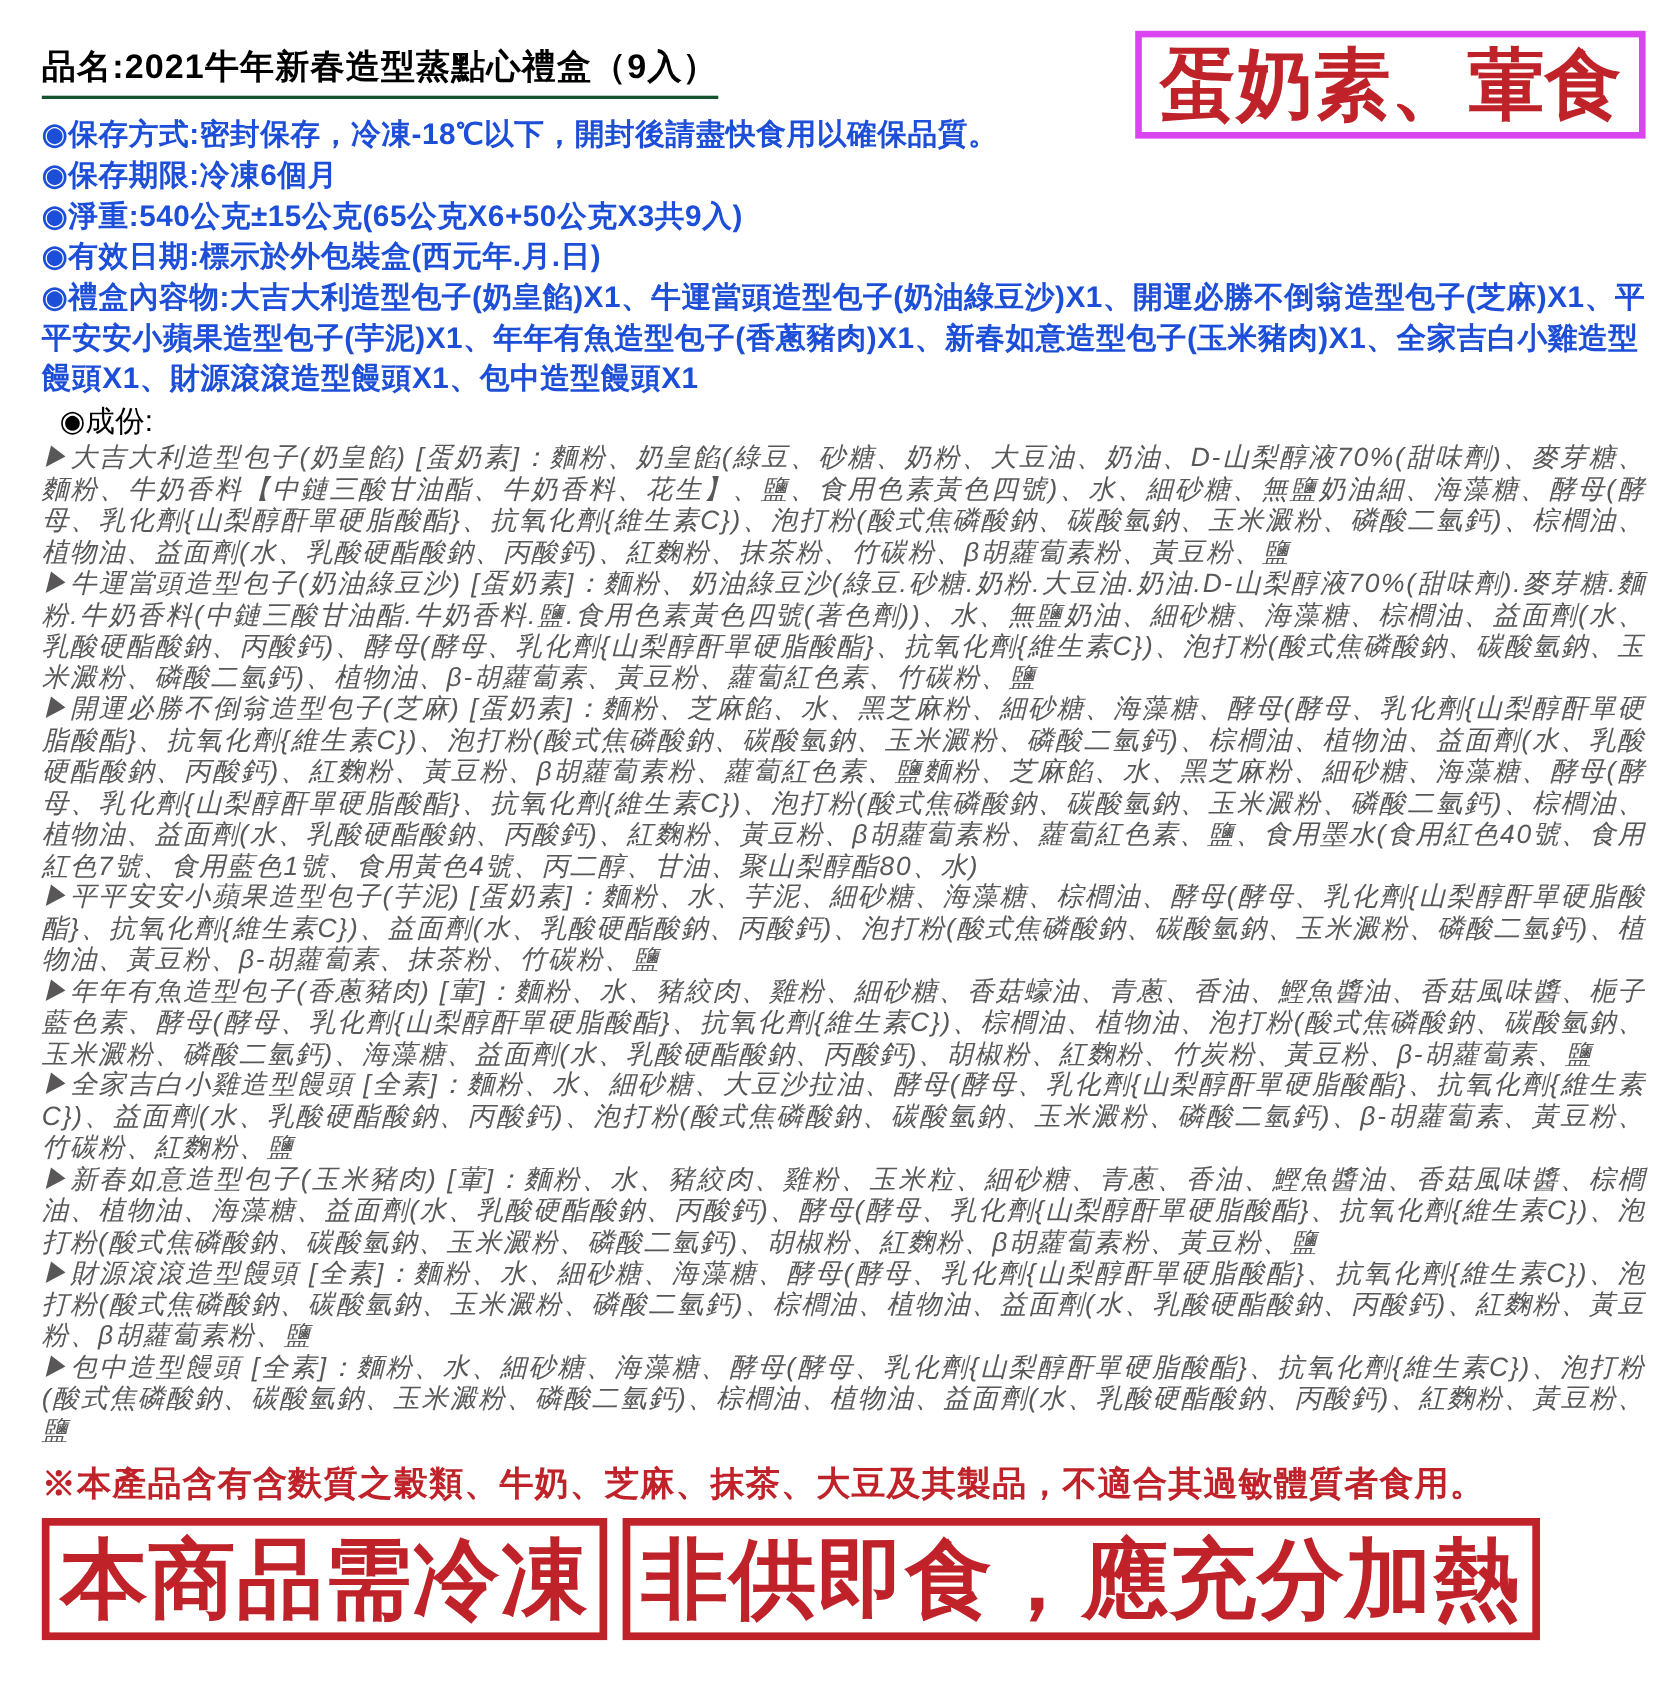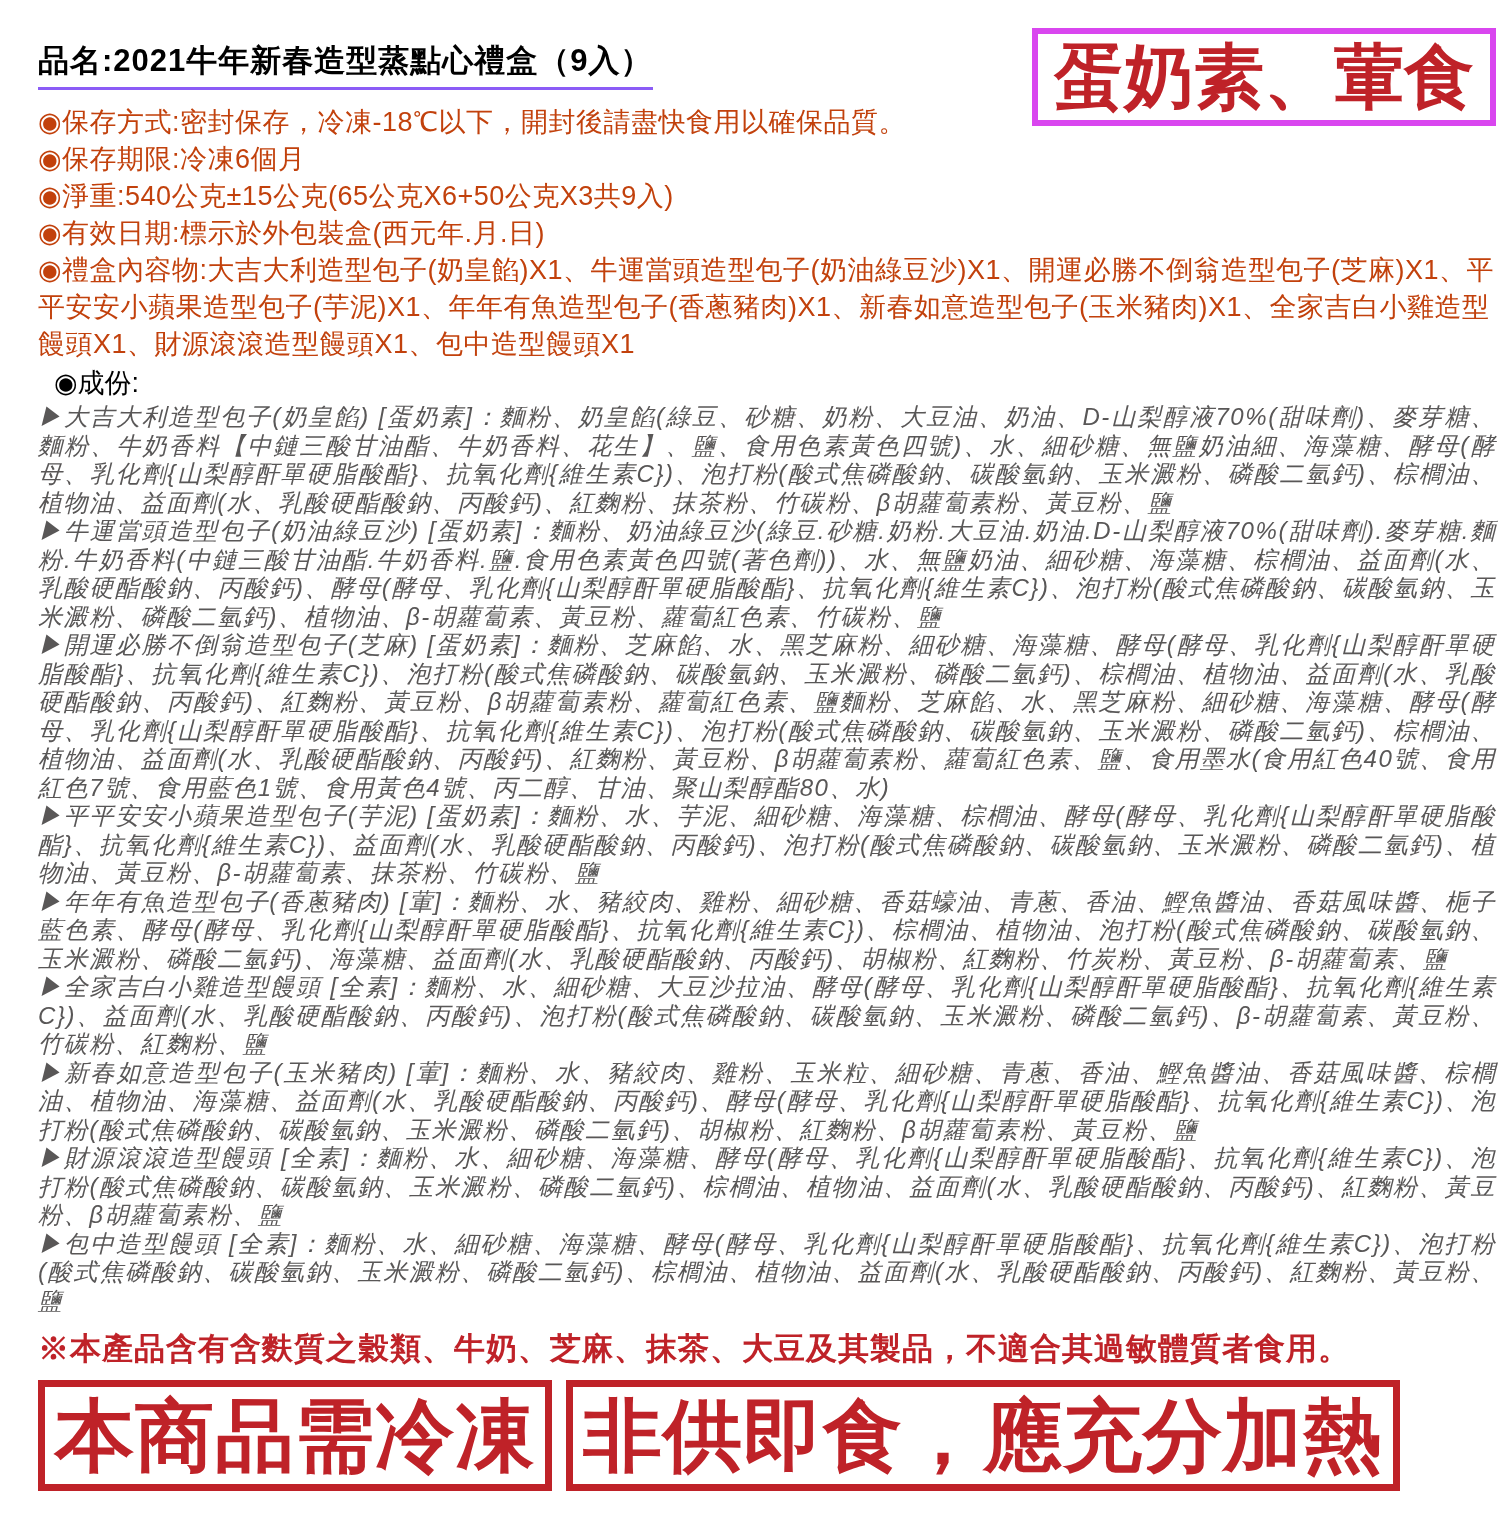--- a/index.html
+++ b/index.html
@@ -9,26 +9,26 @@
 
   .diet-badge{
     position:absolute;top:28px;left:1032px;width:464px;box-sizing:border-box;
     border:6px solid #d946ef;color:#bf2228;background:#fff;
     font-weight:900;font-size:70px;line-height:1.2;text-align:center;
     padding:1px 2px;white-space:nowrap;letter-spacing:0px;
   }
 
   .title{
     display:inline-block;font-size:31px;font-weight:900;letter-spacing:1px;
-    margin:10px 0 14px 0;padding-bottom:5px;border-bottom:3px solid #8b5cf6;
+    margin:10px 0 14px 0;padding-bottom:5px;border-bottom:3px solid #14532d;
   }
 
   .info p{
-    margin:0;font-size:27px;font-weight:400;line-height:37px;
-    letter-spacing:0.5px;word-break:break-all;color:#c2410c;
+    margin:0;font-size:27px;font-weight:700;line-height:37px;
+    letter-spacing:0.5px;word-break:break-all;color:#1d4ed8;
   }
 
   .ing-heading{
     margin:2px 0 2px 16px;font-size:27px;font-weight:400;color:#000;
   }
   .ingredients p.ing{
     margin:0;font-size:24px;color:#595757;line-height:28.5px;
     letter-spacing:1.6px;word-break:break-all;text-align:justify;font-style:italic;
   }
 

